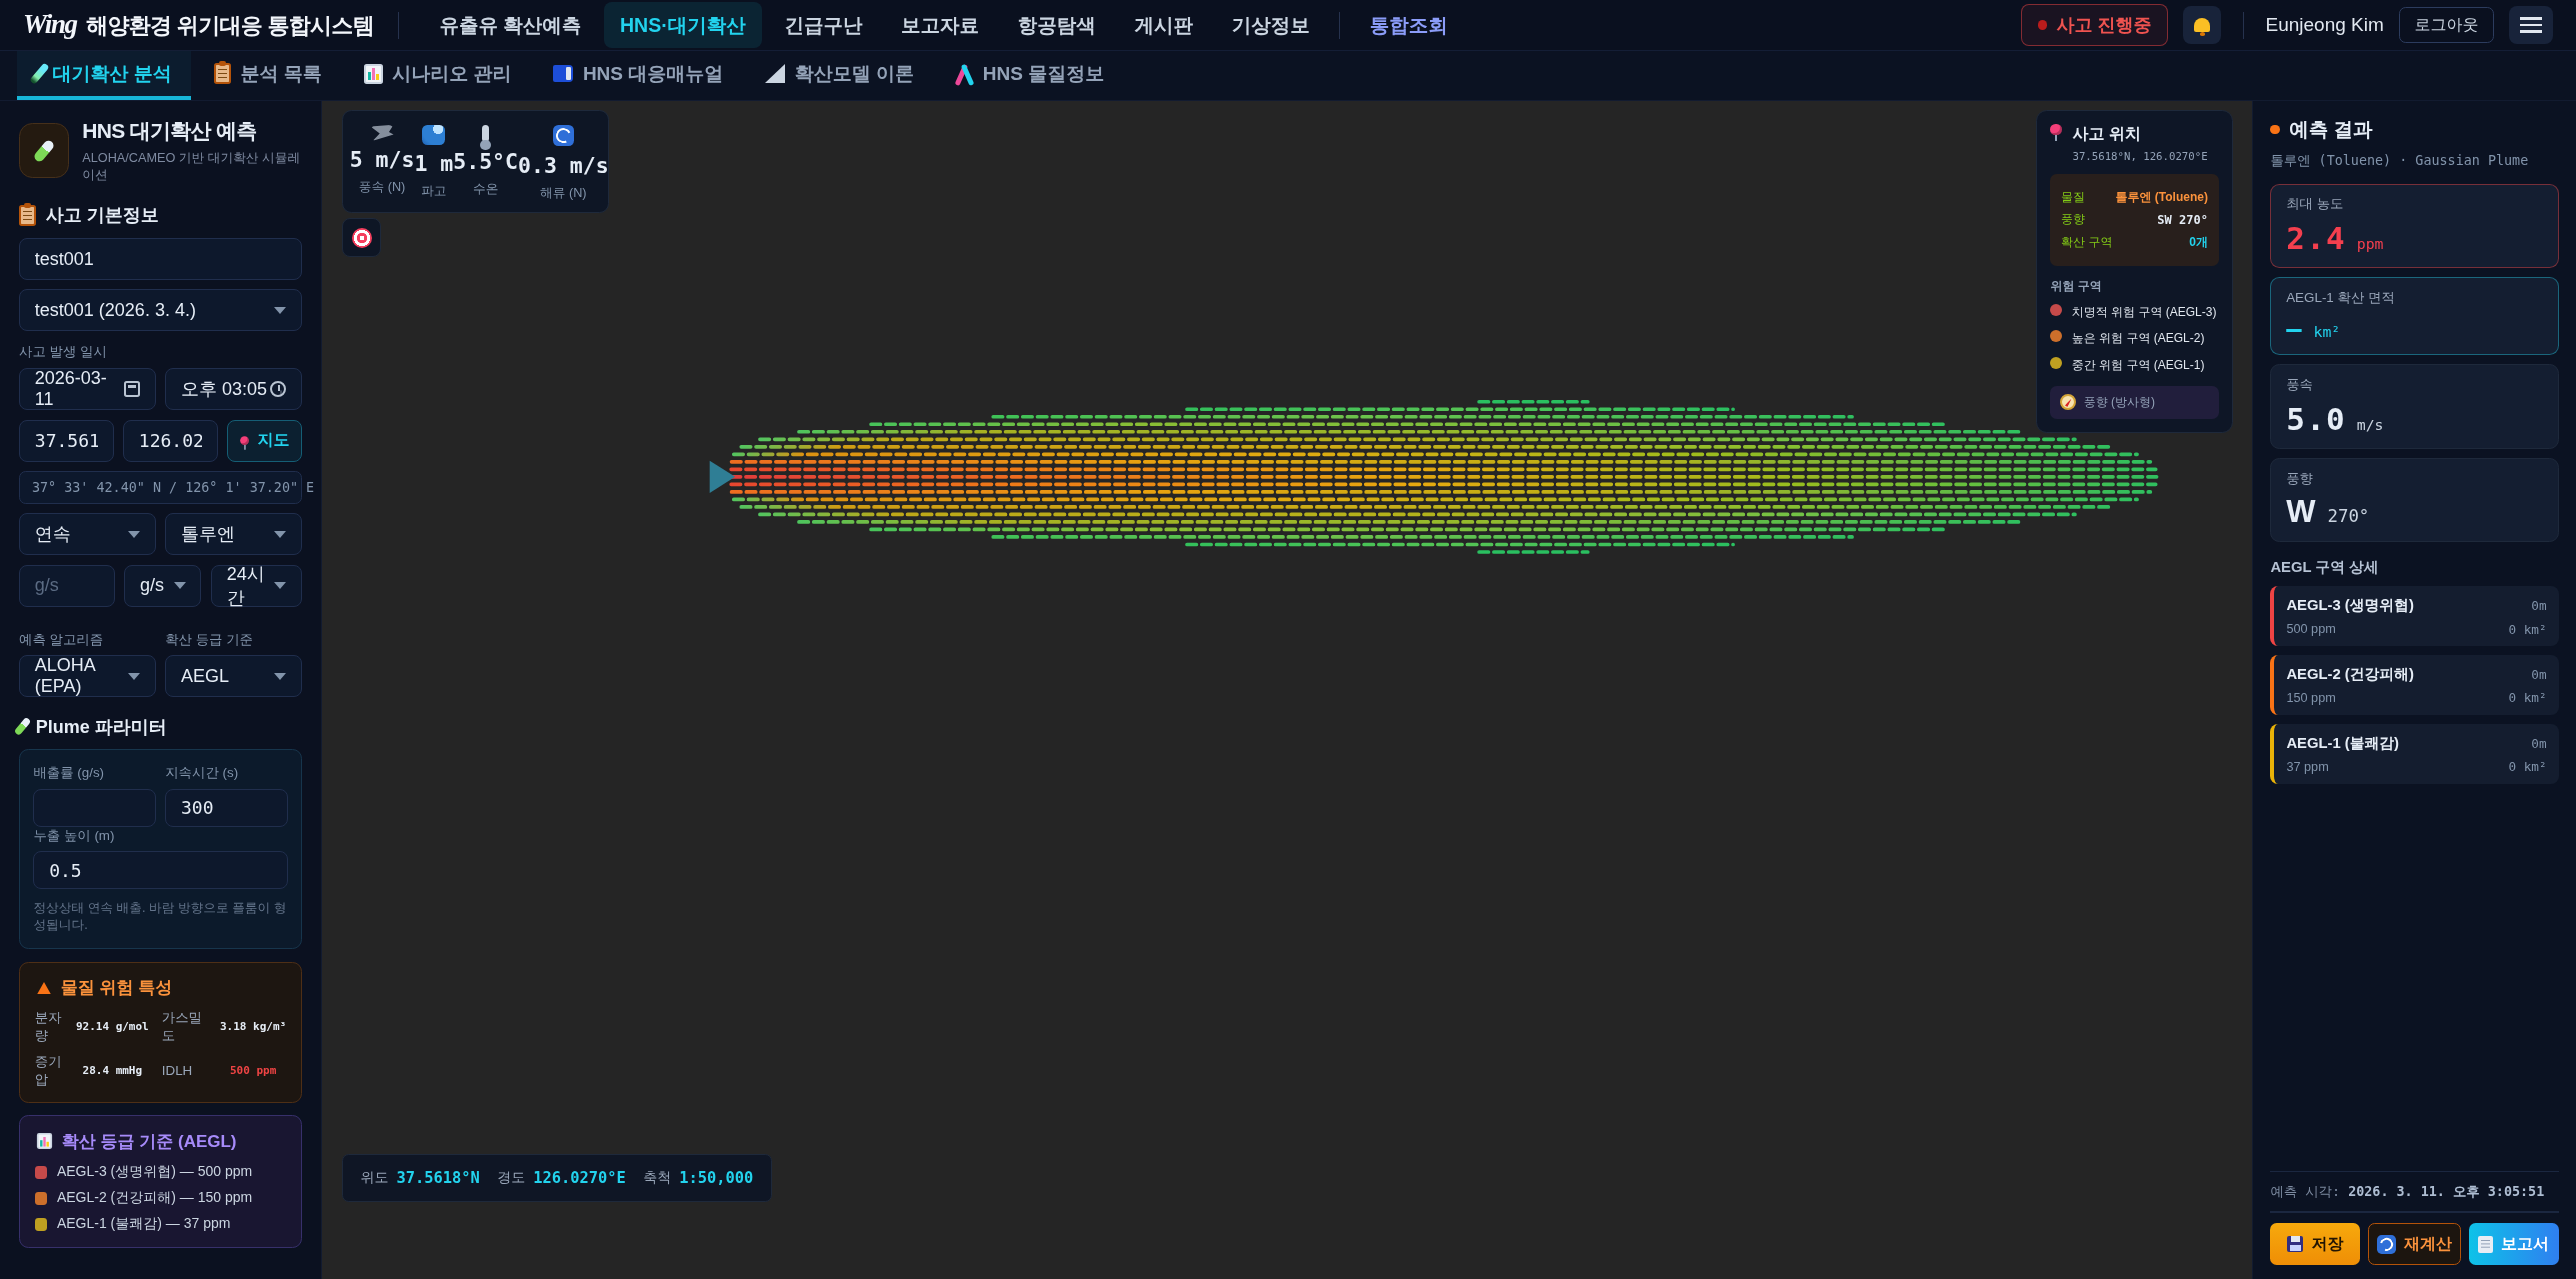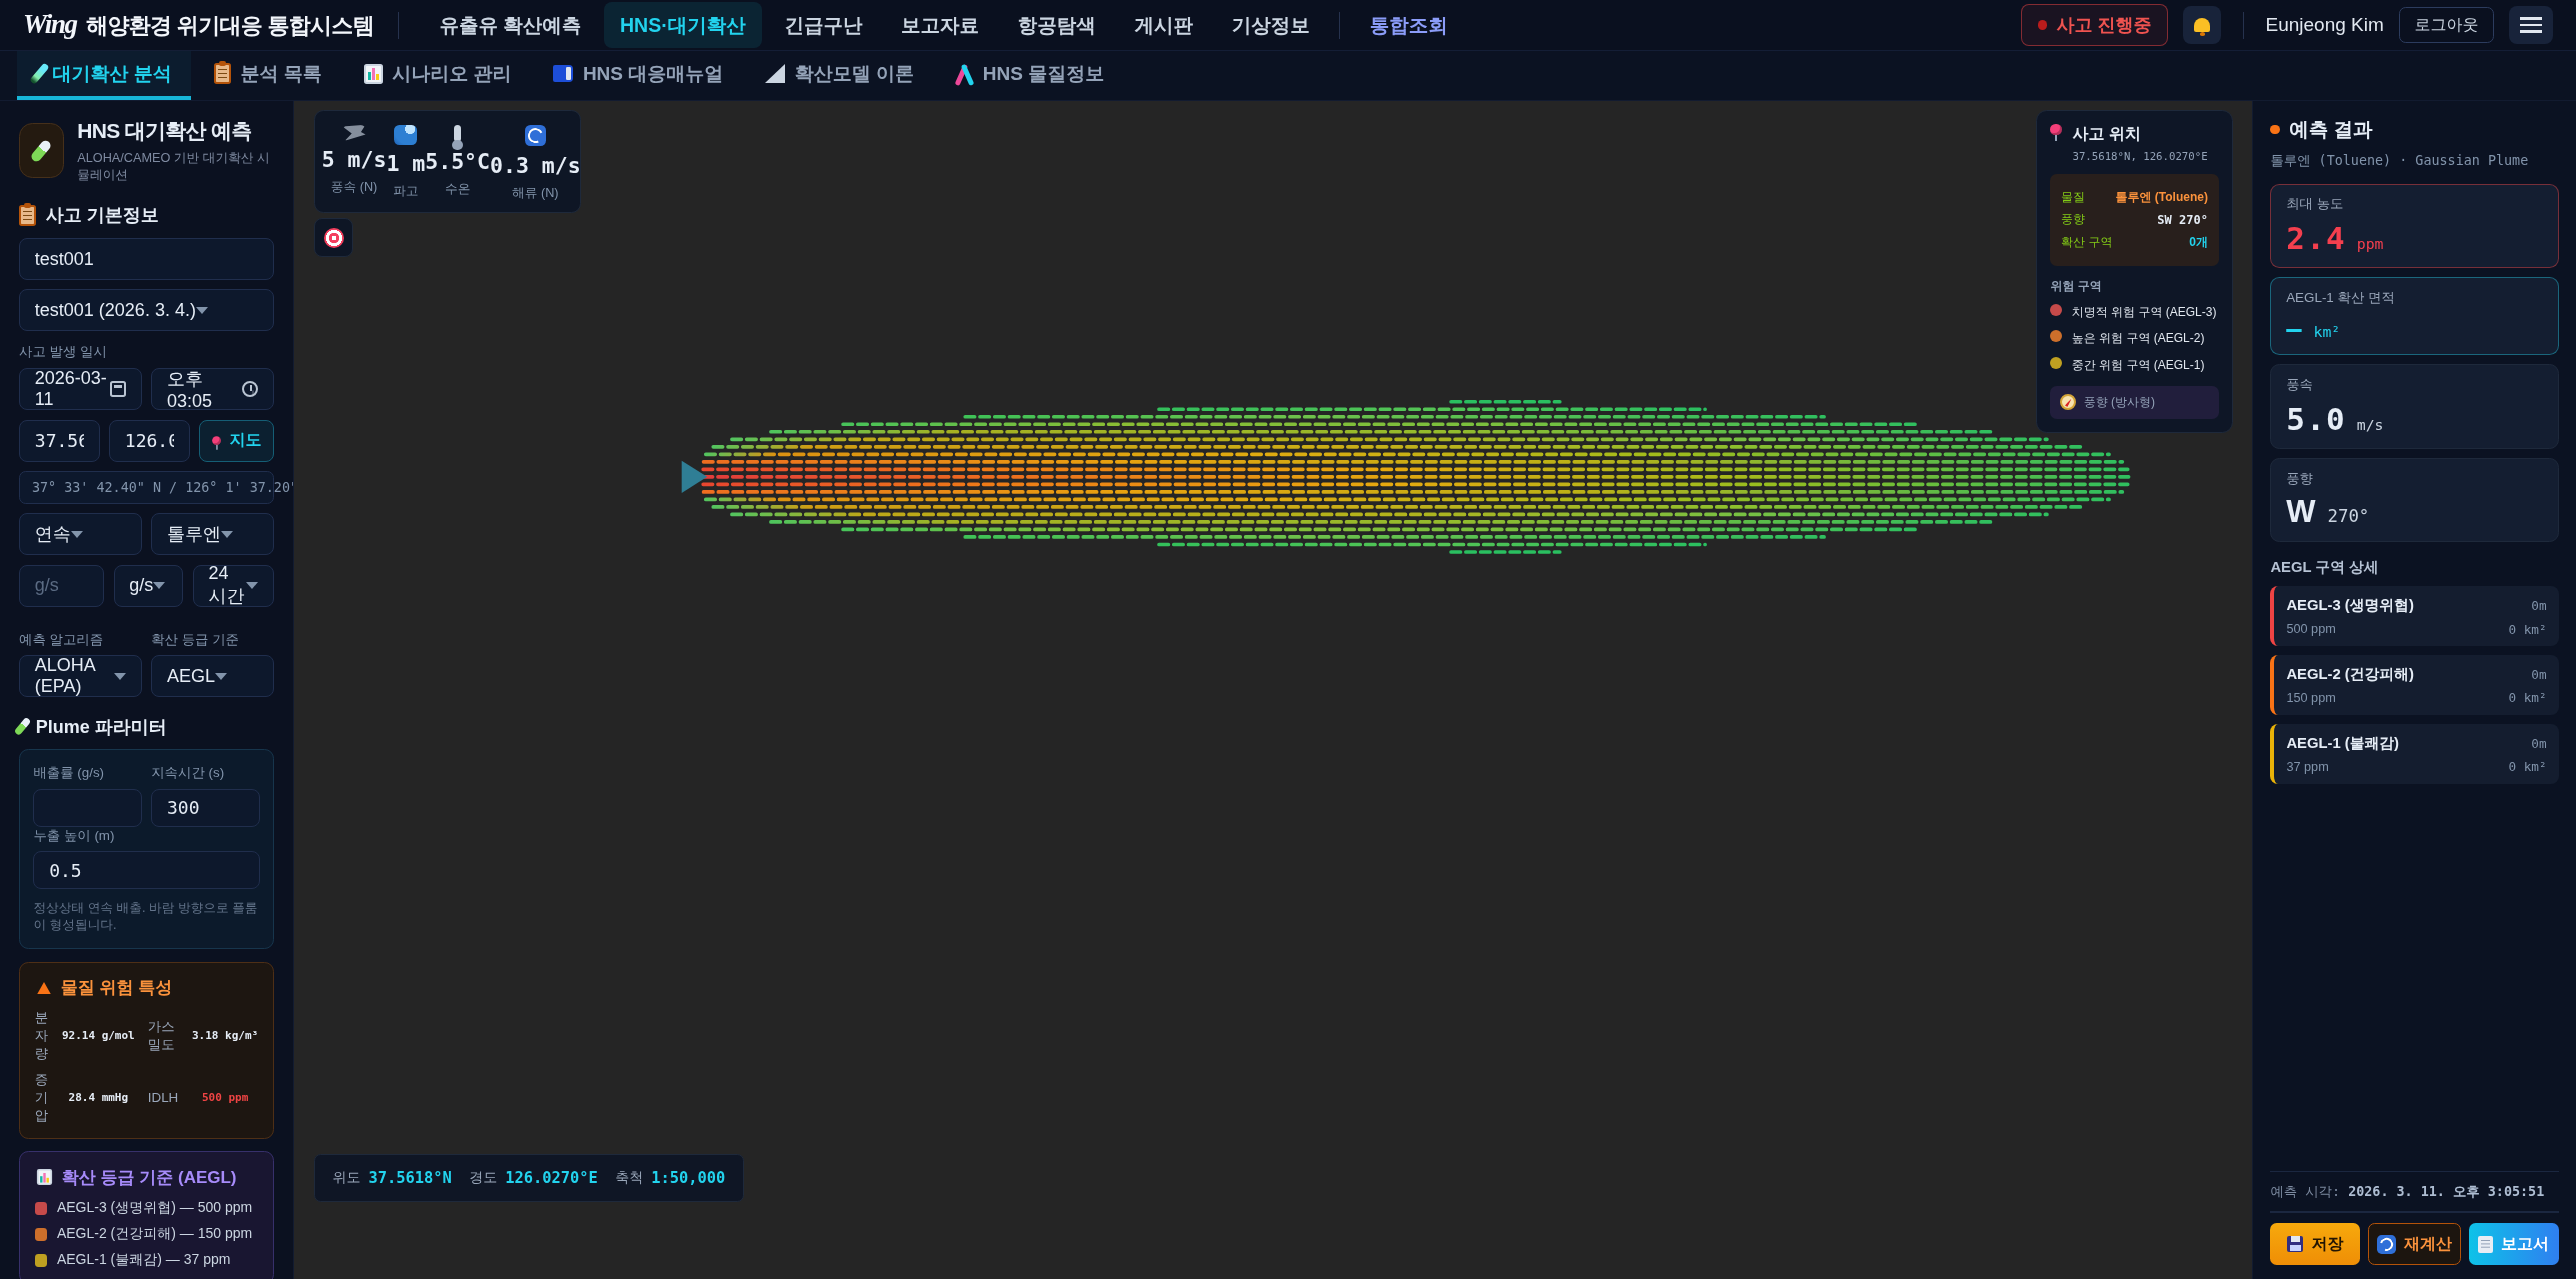--- a/index.html
+++ b/index.html
@@ -77,33 +77,33 @@
   .ic-doc::after{content:"";position:absolute;left:2.7px;top:4px;width:9.4px;height:1.3px;background:#94a3b8;box-shadow:0 3.4px 0 #94a3b8,0 6.7px 0 #94a3b8}
   .arrow-down{width:0;height:0;border-left:6px solid transparent;border-right:6px solid transparent;border-top:7.4px solid #8294ab}
   .swatch{width:12.7px;height:12.7px;border-radius:3.4px;flex:none}
   .lgdot{width:12px;height:12px;border-radius:50%;flex:none}
   
   .tabbar{height:50px;background:#0b1222;border-bottom:1.3px solid #121b30;display:flex;align-items:stretch;padding:0 17.4px;gap:4px}
   .tab{display:flex;align-items:center;gap:9.4px;padding:0 19px;font-size:19px;font-weight:bold;color:#94a3b8;cursor:pointer;border-bottom:4px solid transparent}
   .tab.active{color:var(--cyan);background:rgba(34,211,238,.06);border-bottom-color:#17b6d8}
   
   .content{display:flex;height:1179px}
-  .sidebar{width:294px;flex:none;background:#0b1120;border-right:1.3px solid #121b30;padding:16px 19px;overflow:hidden}
+  .sidebar{width:322px;flex:none;background:#0b1120;border-right:1.3px solid #121b30;padding:16px 19px;overflow:hidden}
   .maparea{flex:1;position:relative;background:#252525;overflow:hidden}
   .results{width:324px;flex:none;background:#0b1222;border-left:1.3px solid #121b30;padding:14.8px 17.4px;display:flex;flex-direction:column}
   
   .sb-head{display:flex;gap:13.4px;align-items:center;margin-bottom:19px}
   .sb-head-icon{width:55px;height:55px;border-radius:13.4px;background:#241a10;border:1.3px solid #46301a;display:flex;align-items:center;justify-content:center}
   .sb-title{font-size:21px;font-weight:bold;letter-spacing:-0.7px}
   .sb-sub{font-size:12.7px;color:#7e8aa0;margin-top:5.4px}
   .section-h{display:flex;align-items:center;gap:9.4px;font-size:18px;font-weight:bold;margin:12px 0 10.7px}
   .field{background:var(--field);border:1.3px solid var(--fieldline);border-radius:8px;height:42px;display:flex;align-items:center;padding:0 14.8px;font-size:18px;color:var(--txt);width:100%}
   input.field{outline:none}
   input.field::placeholder{color:#5b6b83}
-  .sel{justify-content:flex-start;cursor:pointer}
+  .sel{justify-content:space-between;cursor:pointer}
   .row{display:flex;gap:9.4px;margin-top:9.4px}
   .lbl{font-size:13.4px;color:var(--dim);margin:12px 0 6.7px}
   .dms{background:var(--field);border:1.3px solid var(--fieldline);border-radius:6.7px;padding:8px 12px;font-size:13.4px;color:var(--dim);margin-top:9.4px;font-family:var(--mono);white-space:nowrap}
   .mapbtn{flex:none;width:75px;border:1.3px solid #155e75;background:#0c2030;color:var(--cyan);font-size:16px;font-weight:bold;border-radius:8px;display:flex;align-items:center;justify-content:center;gap:6.7px;cursor:pointer}
   .plumebox{background:#0c1a2b;border:1.3px solid #17354c;border-radius:9.4px;padding:13.4px;margin-top:2.7px}
   .plumebox .lbl{margin-top:0}
   .note{font-size:12.7px;color:var(--faint);margin-top:10.7px;line-height:1.35}
   .hazard{background:#1d1611;border:1.3px solid #4e2f16;border-radius:9.4px;padding:13.4px 14.8px;margin-top:13.4px}
   .hazard-title{display:flex;gap:8px;align-items:center;color:#fb923c;font-weight:bold;font-size:17px;margin-bottom:9.4px}
   .hz-grid{display:grid;grid-template-columns:auto 1fr auto 1fr;gap:8px 13px;align-items:center}

